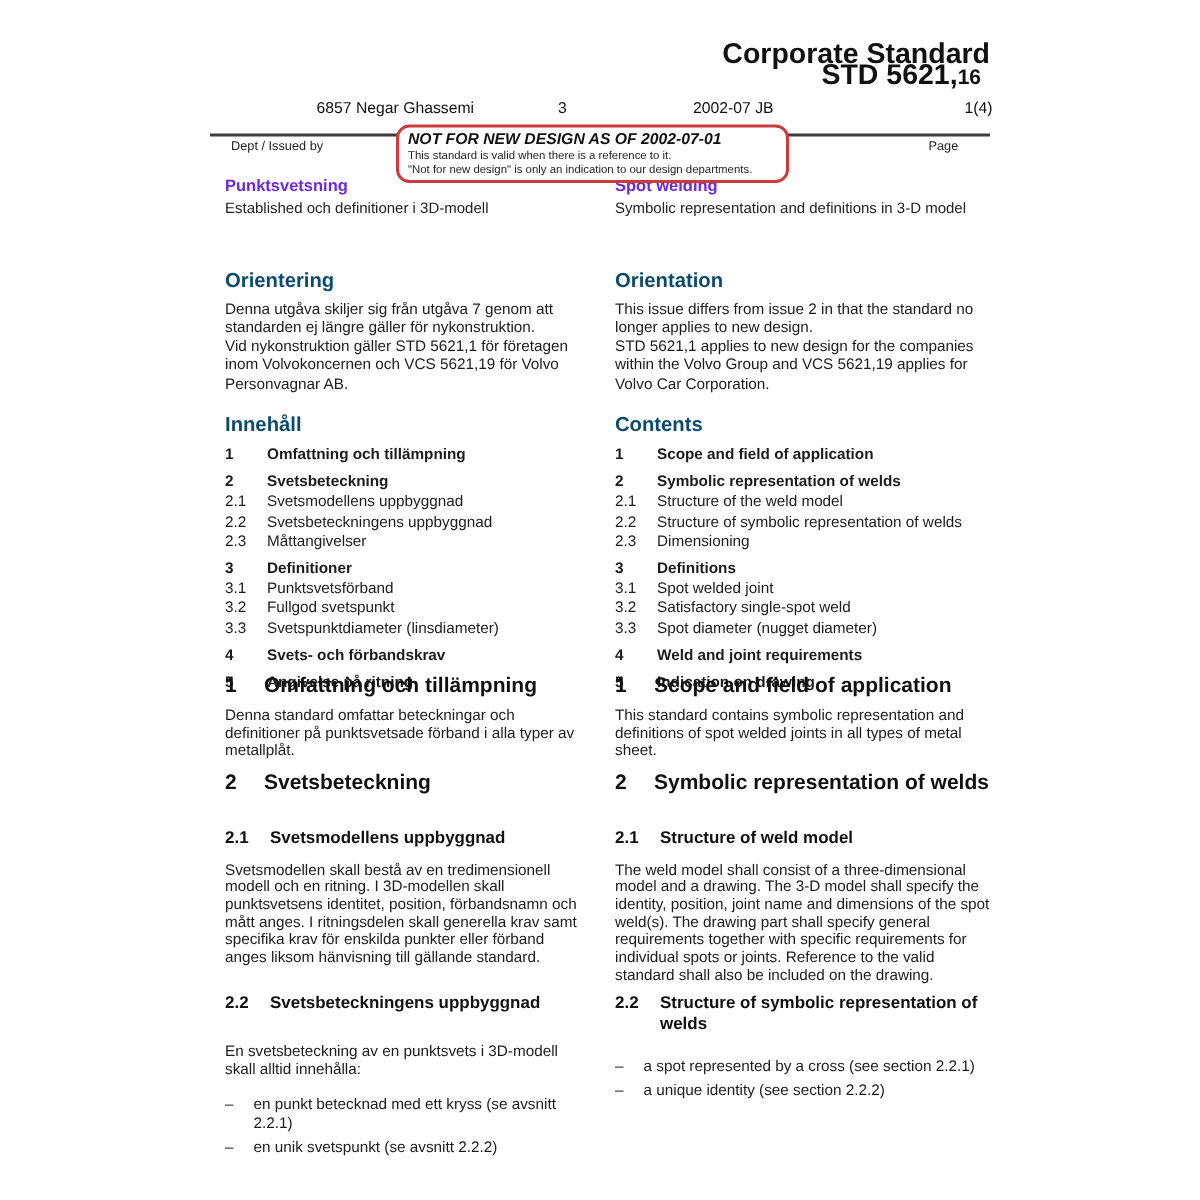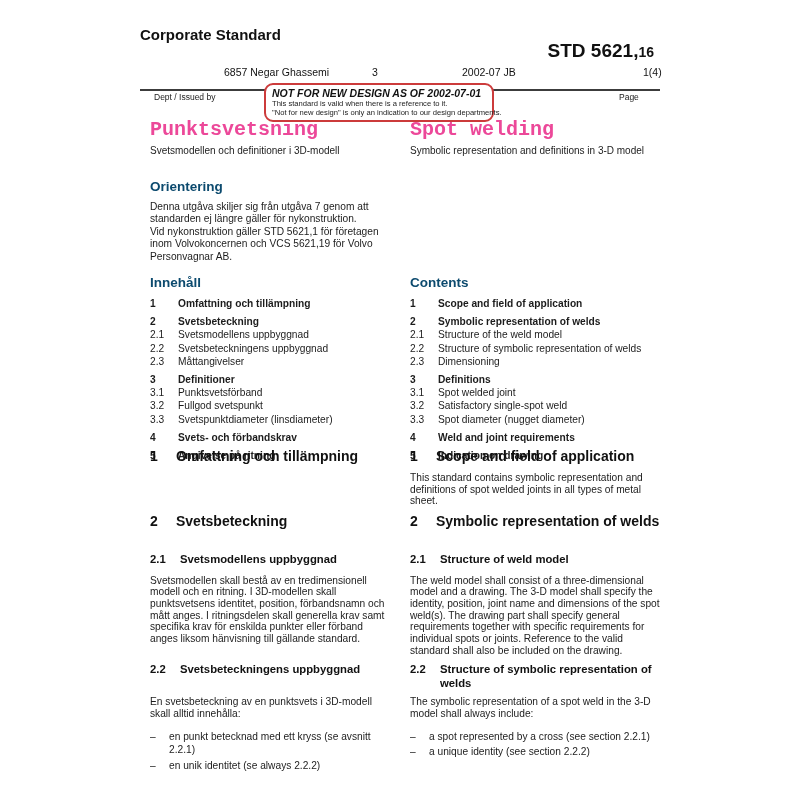--- a/index.html
+++ b/index.html
@@ -6,49 +6,49 @@
   body{
     width:800px;height:800px;background:#ffffff;position:relative;
     font-family:"Liberation Sans", sans-serif;color:#1c1c1c;
     -webkit-font-smoothing:antialiased;overflow:hidden;
   }
   .page{position:absolute;left:140px;top:0;width:520px;height:800px;background:#fff;}
 
   
   .logo{position:absolute;left:13px;top:23px;font-family:"DejaVu Serif",serif;
         font-weight:700;font-size:25px;letter-spacing:5px;color:#111;}
-  .doc-type{position:absolute;left:0;top:26px;width:100%;text-align:left;
-        font-size:15px;font-weight:700;color:#111;}
+  .doc-type{position:absolute;left:0;top:26px;width:100%;text-align:right;
+        font-size:19px;font-weight:700;color:#111;}
   .std-no{position:absolute;right:6px;top:40px;font-size:19px;font-weight:700;color:#111;white-space:nowrap;margin-left:48px;}
   .std-no .sub{font-size:14px;font-weight:700;}
 
   .meta{position:absolute;left:0;top:63px;width:520px;height:16px;}
   .meta span{position:absolute;white-space:nowrap;}
   .m-label{font-size:8.5px;color:#222;top:5px;margin-top:24px;}
   .m-value{font-size:10.5px;color:#111;top:3px;}
-  .p-dept-l{left:14px;} .p-dept-v{left:84px;}
+  .p-dept-l{left:14px;} .p-dept-v{left:71px;}
   .p-issue-l{left:205px;} .p-issue-v{left:232px;}
   .p-est-l{left:267px;} .p-est-v{left:322px;}
   .p-page-l{left:479px;} .p-page-v{left:503px;}
 
   .rule{position:absolute;left:0;top:89px;width:520px;height:2px;background:#3c3c3c;}
 
-  .notice{position:absolute;left:124px;top:83px;width:230px;z-index:3;background:#fff;
+  .notice{position:absolute;left:124px;top:83px;width:262px;z-index:3;background:#fff;
           border:2px solid #cc3b3b;border-radius:9px;padding:2px 6px 3px 6px;box-sizing:border-box;}
   .notice-title{font-size:10.5px;font-weight:700;font-style:italic;color:#111;white-space:nowrap;}
   .notice-line{font-size:7.6px;line-height:9px;color:#222;white-space:nowrap;}
 
   
   .row{position:absolute;left:10px;width:510px;display:grid;
        grid-template-columns:240px 250px;column-gap:20px;}
   .r-title{top:118px;} .r-orient{top:179px;} .r-toc{top:275px;}
   .r-s1{top:448px;} .r-s2{top:513px;} .r-s21{top:553px;}
   .r-s22{top:663px;} .r-s22b{top:696px;}
 
-  .doc-title{font-size:20px;font-weight:700;color:#ec4899;font-family:Liberation Mono, monospace;}
+  .doc-title{font-size:11px;font-weight:700;color:#6d28d9;}
   .doc-sub{font-size:10px;margin-top:4px;color:#222;}
   .h2{font-size:13.5px;font-weight:700;color:#0c4a6e;margin:0 0 7px 0;}
   p.body{font-size:10.2px;line-height:12.4px;margin:0;color:#1c1c1c;}
   .mt{margin-top:8px;}
 
   .toc-row{display:flex;font-size:10.2px;line-height:13.2px;color:#1c1c1c;}
   .toc-row.b{font-weight:700;}
   .toc-row.gap{margin-top:5px;}
   .toc-num{width:28px;flex-shrink:0;}
 
@@ -86,33 +86,38 @@
 
   <div class="notice">
     <div class="notice-title">NOT FOR NEW DESIGN AS OF 2002-07-01</div>
     <div class="notice-line">This standard is valid when there is a reference to it.</div>
     <div class="notice-line">"Not for new design" is only an indication to our design departments.</div>
   </div>
 
   <div class="row r-title">
     <div>
       <div class="doc-title">Punktsvetsning</div>
-      <div class="doc-sub">Svetsmodellen och definitioner i 3D-modell</div>
+      <div class="doc-sub">Established och definitioner i 3D-modell</div>
     </div>
     <div>
       <div class="doc-title">Spot welding</div>
       <div class="doc-sub">Symbolic representation and definitions in 3-D model</div>
     </div>
   </div>
 
   <div class="row r-orient">
     <div>
       <div class="h2">Orientering</div>
       <p class="body">Denna utgåva skiljer sig från utgåva 7 genom att standarden ej längre gäller för nykonstruktion.</p>
       <p class="body mt">Vid nykonstruktion gäller STD 5621,1 för företagen inom Volvokoncernen och VCS 5621,19 för Volvo Personvagnar AB.</p>
+    </div>
+    <div>
+      <div class="h2">Orientation</div>
+      <p class="body">This issue differs from issue 2 in that the standard no longer applies to new design.</p>
+      <p class="body mt">STD 5621,1 applies to new design for the companies within the Volvo Group and VCS 5621,19 applies for Volvo Car Corporation.</p>
     </div>
   </div>
 
   <div class="row r-toc">
     <div>
       <div class="h2">Innehåll</div>
       <div class="toc-row b">
           <span class="toc-num">1</span>
           <span>Omfattning och tillämpning</span>
         </div>
@@ -205,20 +210,21 @@
         </div>
     </div>
   </div>
 
   <div class="row r-s1">
     <div>
       <div class="hnum l1">
           <span class="n">1</span>
           <span>Omfattning och tillämpning</span>
         </div>
+      <div class="hbody">Denna standard omfattar beteckningar och definitioner på punktsvetsade förband i alla typer av metallplåt.</div>
     </div>
     <div>
       <div class="hnum l1">
           <span class="n">1</span>
           <span>Scope and field of application</span>
         </div>
       <div class="hbody">This standard contains symbolic representation and definitions of spot welded joints in all types of metal sheet.</div>
     </div>
   </div>
 
@@ -264,26 +270,25 @@
   <div class="row r-s22b">
     <div>
       <p class="body">En svetsbeteckning av en punktsvets i 3D-modell skall alltid innehålla:</p>
       <div class="bullets">
         <div class="bullet">
             <span class="dash">–</span>
             <span>en punkt betecknad med ett kryss (se avsnitt 2.2.1)</span>
           </div>
         <div class="bullet">
             <span class="dash">–</span>
-            <span>en unik identitet (se always 2.2.2)</span>
+            <span>en unik svetspunkt (se avsnitt 2.2.2)</span>
           </div>
       </div>
     </div>
     <div>
-      <p class="body">The symbolic representation of a spot weld in the 3-D model shall always include:</p>
       <div class="bullets">
         <div class="bullet">
             <span class="dash">–</span>
             <span>a spot represented by a cross (see section 2.2.1)</span>
           </div>
         <div class="bullet">
             <span class="dash">–</span>
             <span>a unique identity (see section 2.2.2)</span>
           </div>
       </div>

